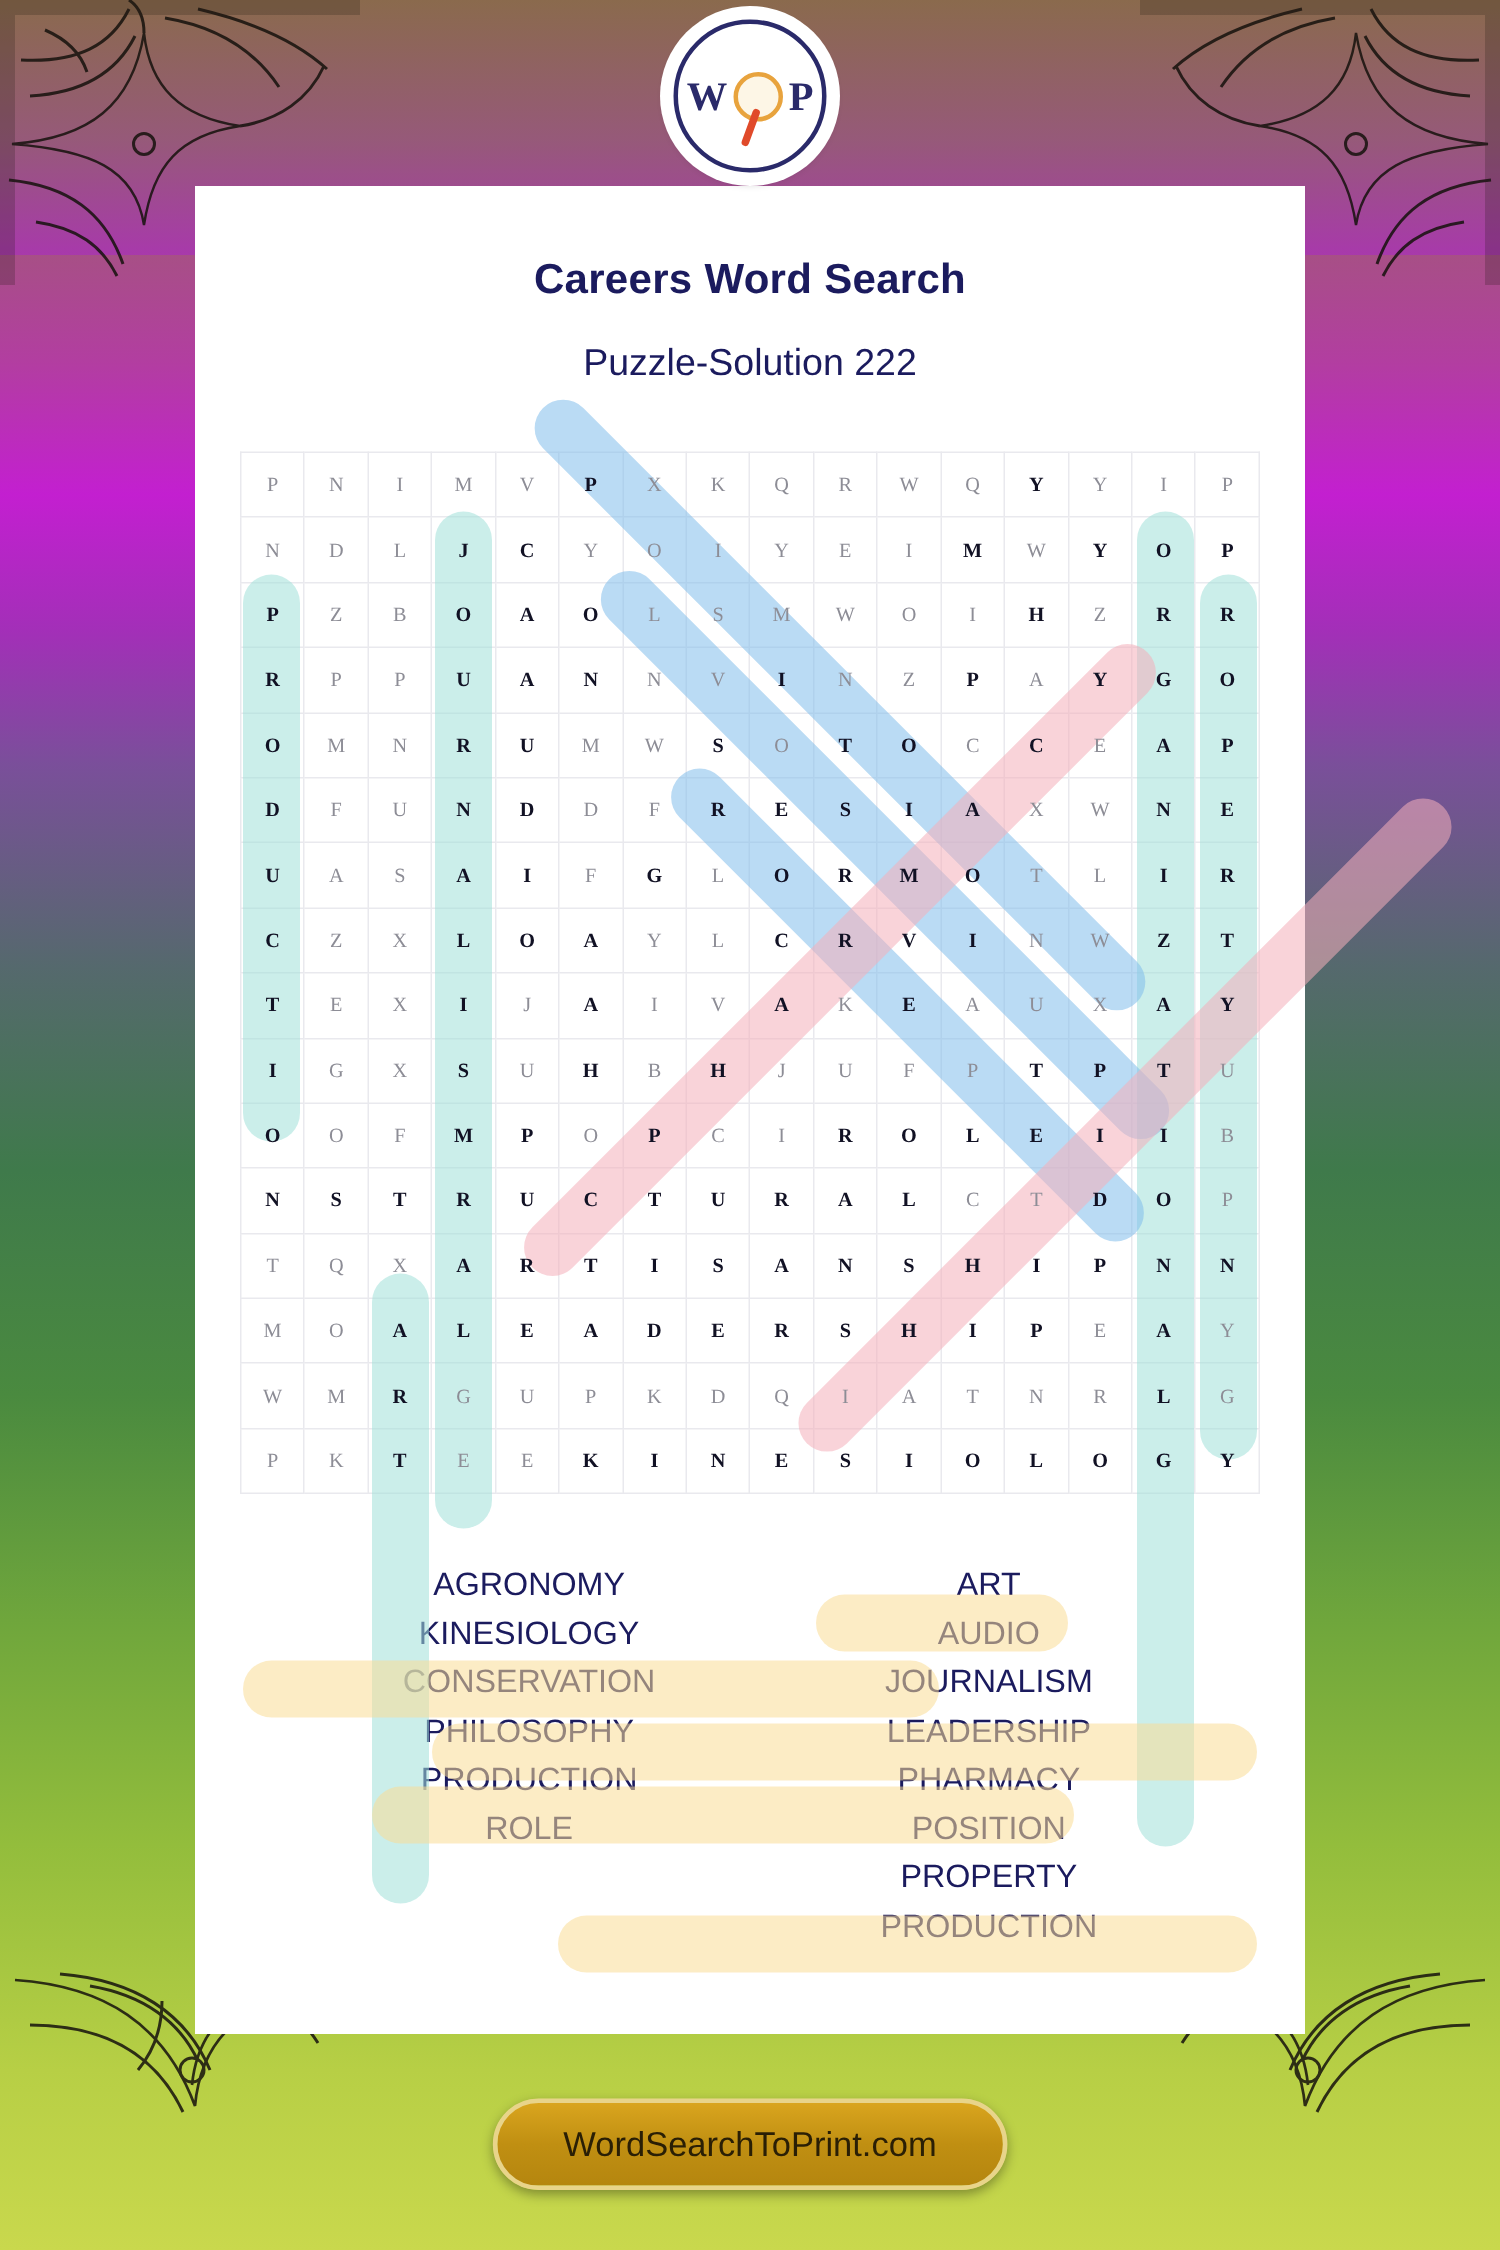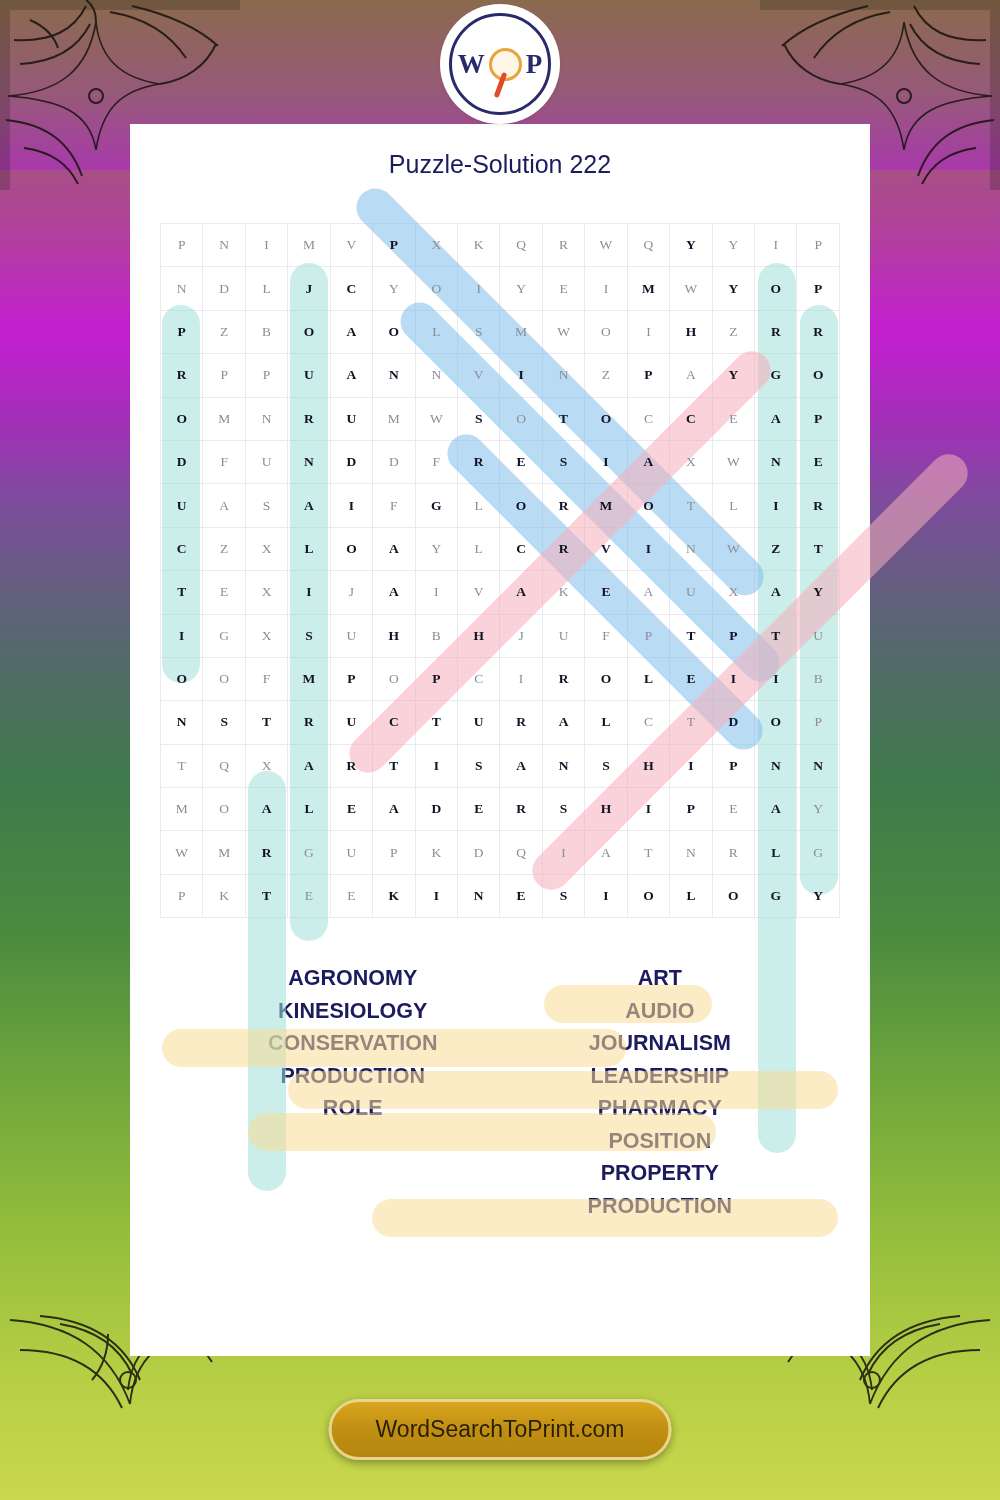--- a/index.html
+++ b/index.html
@@ -80,21 +80,21 @@
   #bars{position:absolute;left:0;top:0;width:680px;height:680px;pointer-events:none;}
   #bars div{position:absolute;border-radius:19px;}
   .bar-blue{background:rgba(130,190,235,.55);}
   .bar-pink{background:rgba(244,175,185,.55);}
   .bar-teal{background:rgba(160,224,216,.55);}
   .bar-yell{background:rgba(250,220,150,.55);}
 
   
   #words{
     display:flex;justify-content:center;gap:150px;margin-top:44px;
-    color:#1b1b5e;font-weight:bold;font-size:21.5px;line-height:32.5px;
+    color:#1b1b5e;font-weight:normal;font-size:21.5px;line-height:32.5px;
   }
   #words .col{text-align:center;}
 
   
   #footer-btn{
     position:absolute;left:50%;transform:translateX(-50%);bottom:40px;z-index:6;
     background:linear-gradient(180deg,#d9a51e 0%, #c08f12 50%, #b5860f 100%);
     border:3px solid #e8d48a;border-radius:34px;
     padding:14px 44px;color:#2a1f05;font-weight:normal;font-size:23px;
     box-shadow:0 3px 8px rgba(0,0,0,.35);
@@ -171,20 +171,21 @@
   <div class="inner">
     <span class="w">W</span>
     <span class="glass"></span>
     <span class="p">P</span>
     <span class="handle"></span>
   </div>
 </div>
 
 <div id="card">
 
+  <div id="title">Careers Word Search</div>
   <div id="subtitle">Puzzle-Solution 222</div>
 
   <div id="grid-wrap">
     <div id="bars">
 
       <div class="bar-teal" style="left:2px;top:82px;width:38px;height:378px;"></div>
       <div class="bar-teal" style="left:130px;top:40px;width:38px;height:678px;"></div>
       <div class="bar-teal" style="left:598px;top:40px;width:38px;height:890px;"></div>
       <div class="bar-teal" style="left:640px;top:82px;width:38px;height:590px;"></div>
       <div class="bar-teal" style="left:88px;top:548px;width:38px;height:420px;"></div>
@@ -494,20 +495,21 @@
           </tr>
         </tbody>
       </table>
   </div>
 
   <div id="words">
     <div class="col" id="words-left">
         <div>AGRONOMY</div>
         <div>KINESIOLOGY</div>
         <div>CONSERVATION</div>
+        <div>PHILOSOPHY</div>
         <div>PRODUCTION</div>
         <div>ROLE</div>
       </div>
     <div class="col" id="words-right">
         <div>ART</div>
         <div>AUDIO</div>
         <div>JOURNALISM</div>
         <div>LEADERSHIP</div>
         <div>PHARMACY</div>
         <div>POSITION</div>

